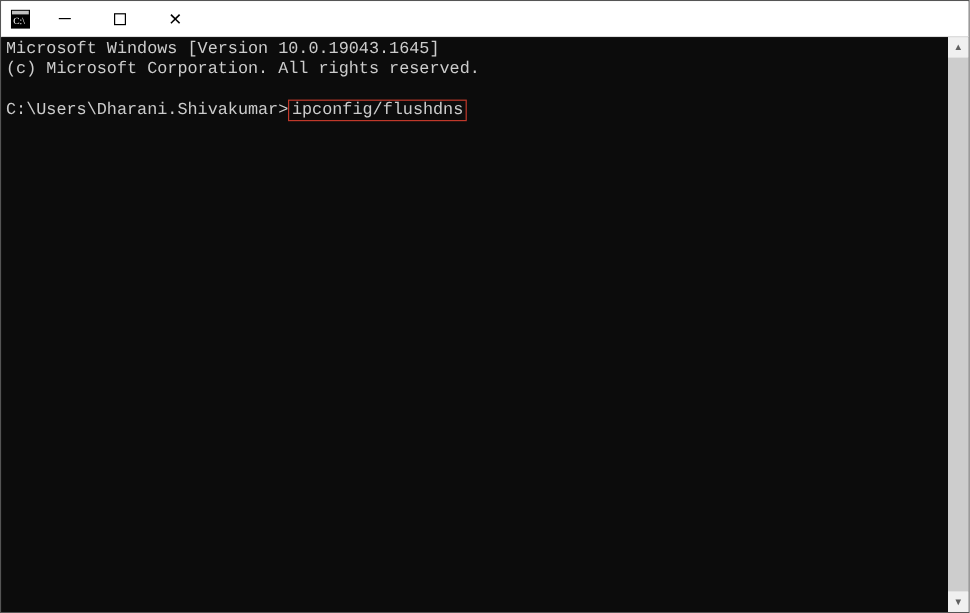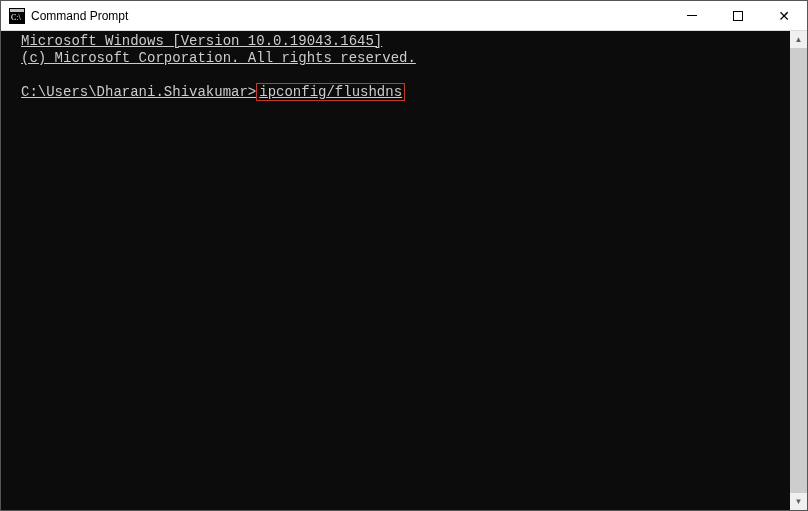--- a/index.html
+++ b/index.html
@@ -62,24 +62,23 @@
       background: #0c0c0c;
       position: relative;
     }
     .terminal {
       flex: 1;
       background: #0c0c0c;
       color: #cccccc;
       font-family: Consolas, "Courier New", monospace;
       font-size: 14px;
       line-height: 17px;
-      padding: 2px 20px;
+      padding: 2px 4px;
       white-space: pre;
       overflow: hidden;
-      text-decoration: underline;
     }
     .terminal-line {
       white-space: pre;
     }
     .prompt-line {
       display: inline;
     }
     .highlight-box {
       border: 1px solid #c0392b;
       padding: 0 2px;
@@ -129,21 +128,20 @@
 
 <div class="window">
   <div class="titlebar">
     <div class="titlebar-icon">
       <svg width="16" height="16" viewBox="0 0 16 16">
         <rect x="0" y="0" width="16" height="16" fill="#000"></rect>
         <rect x="1" y="1" width="14" height="3" fill="#c0c0c0"></rect>
         <text x="2" y="12" font-size="8" fill="#fff" font-family="Consolas">C:\</text>
       </svg>
     </div>
-    <div class="titlebar-title">Command Prompt</div>
     <div class="titlebar-controls">
       <div class="titlebar-btn">
         <div class="min-line"></div>
       </div>
       <div class="titlebar-btn">
         <div class="max-box"></div>
       </div>
       <div class="titlebar-btn close">
         <span class="close-x">✕</span>
       </div>

